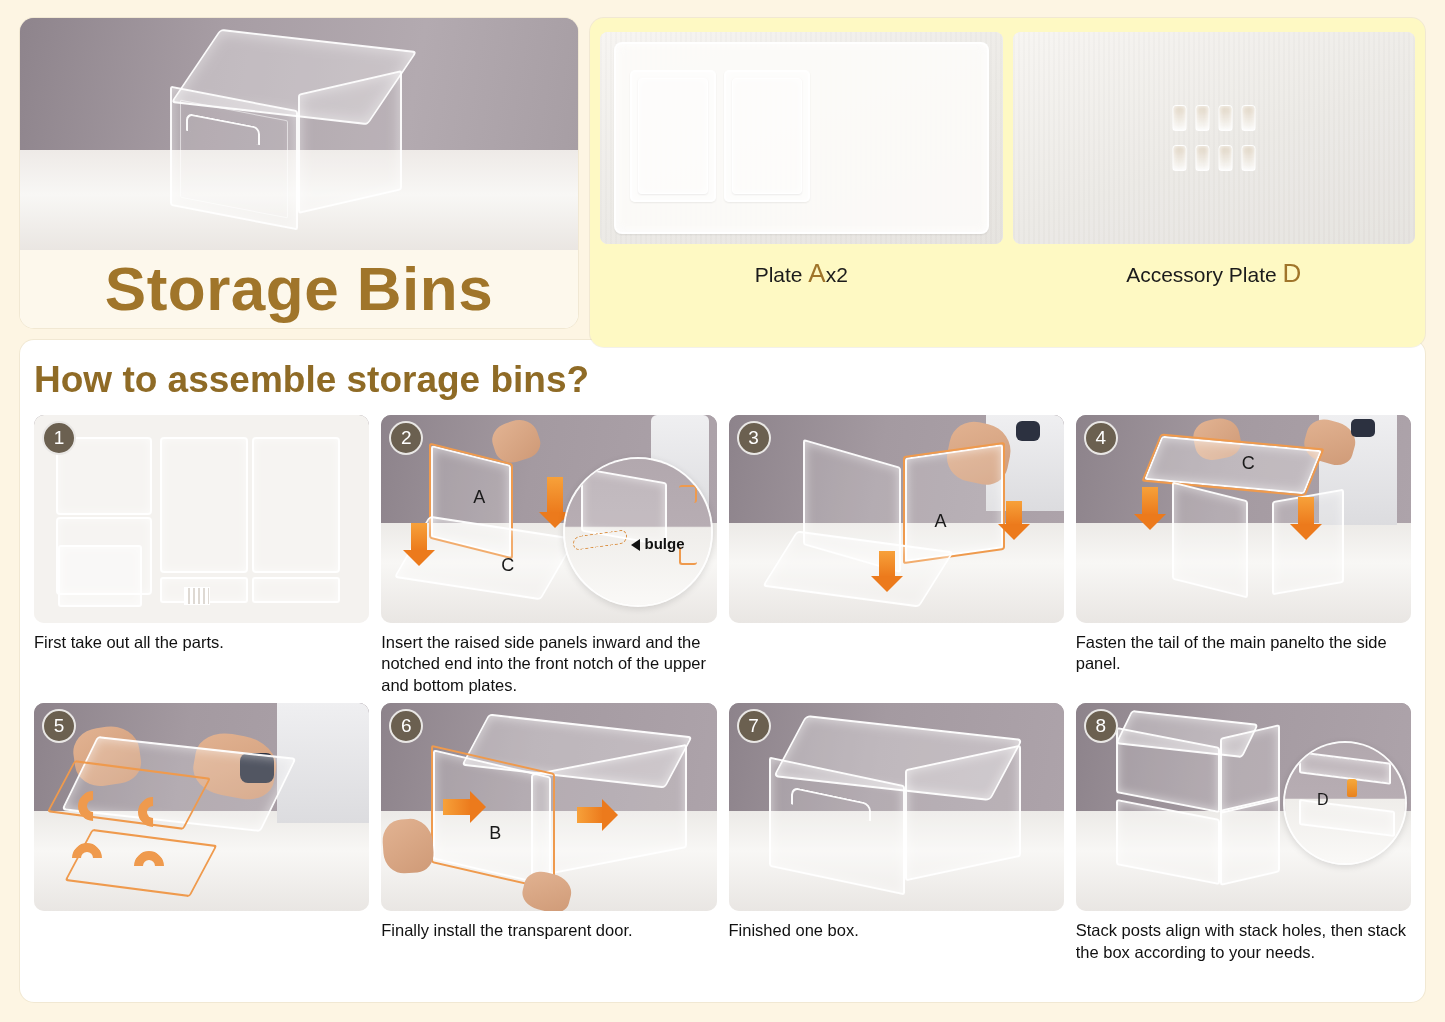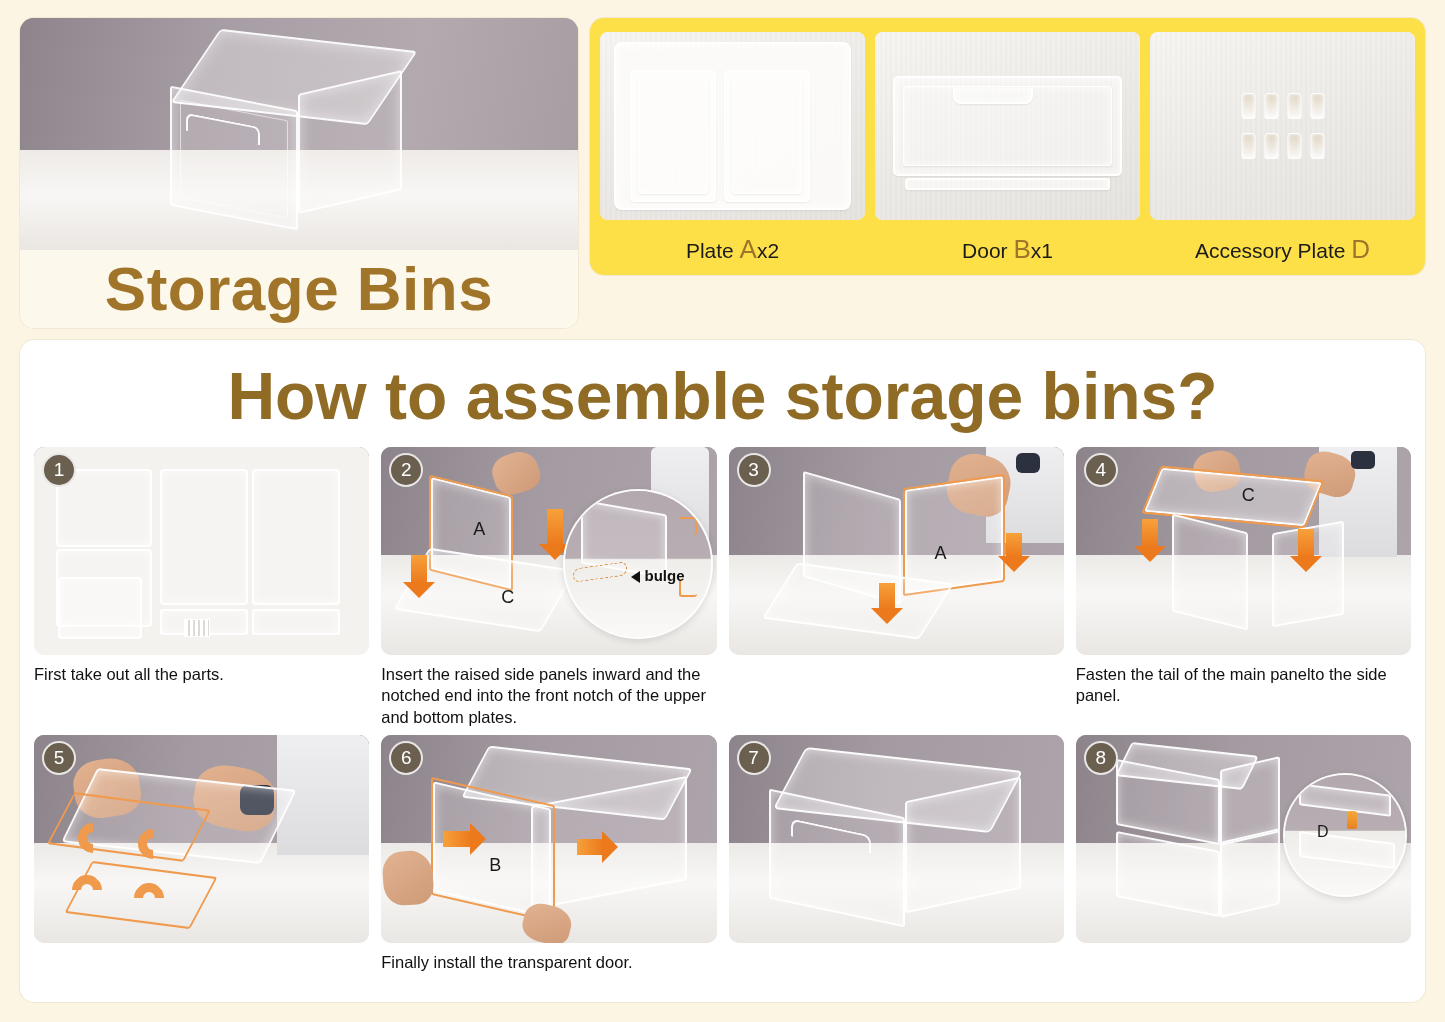--- a/index.html
+++ b/index.html
@@ -100,23 +100,23 @@
     font-size: 62px;
     font-weight: 700;
     letter-spacing: .5px;
     color: #a0752a;
     line-height: 1;
   }
 
   
   .parts-card {
     flex: 1;
-    height: 257px;
+    height: 329px;
     border-radius: 14px;
-    background: #fde047;
+    background: #fef9c3;
     padding: 14px 10px 10px 10px;
     display: flex;
     gap: 10px;
     box-shadow: 0 0 0 1px rgba(190,175,140,.18);
     justify-content: flex-end;
   }
   .part {
     flex: 1;
     display: flex;
     flex-direction: column;
@@ -183,22 +183,22 @@
   
   .assemble-card {
     margin-top: 12px;
     height: 662px;
     background: #fff;
     border-radius: 14px;
     padding: 14px 14px 10px 14px;
     box-shadow: 0 0 0 1px rgba(190,175,140,.18);
   }
   .assemble-title {
-    text-align: center;
-    font-size: 66px;
+    text-align: left;
+    font-size: 37px;
     font-weight: 700;
     color: #8f6b26;
     line-height: 1.1;
     margin: 6px 0 14px 0;
   }
   .steps-grid {
     display: grid;
     grid-template-columns: repeat(4, 1fr);
     grid-template-rows: repeat(2, 1fr);
     column-gap: 12px;
@@ -352,32 +352,20 @@
           <div class="pc pA-p1"></div>
           <div class="pc pA-p2"></div>
           <div class="pc pA-i1"></div>
           <div class="pc pA-i2"></div>
         </div>
         <div class="part-label">
           <span>Plate </span><span class="letter">A</span><span>x2</span>
         </div>
       </div>
 
-      <div class="part">
-        <div class="part-thumb">
-          <div class="tex"></div>
-          <div class="pc pB-body"></div>
-          <div class="pc pB-in"></div>
-          <div class="pc pB-handle"></div>
-          <div class="pc pB-bar"></div>
-        </div>
-        <div class="part-label">
-          <span>Door </span><span class="letter">B</span><span>x1</span>
-        </div>
-      </div>
 
 
       <div class="part">
         <div class="part-thumb">
           <div class="tex"></div>
           <div class="pD-wrap">
             <div class="pD-row">
               <div class="pin"></div>
               <div class="pin"></div>
               <div class="pin"></div>
@@ -525,37 +513,39 @@
       <div class="step">
         <div class="step-photo">
           <div class="ph-wall"></div>
           <div class="ph-floor"></div>
           <div class="badge">7</div>
           <div class="pl" style="left:54px;top:24px;width:230px;height:62px;transform:skewX(-28deg) skewY(6deg);border-radius:5px;background:rgba(255,255,255,.3);"></div>
           <div class="pl" style="left:40px;top:68px;width:136px;height:110px;transform:skewY(12deg);border-radius:3px;"></div>
           <div class="pl" style="left:176px;top:54px;width:116px;height:112px;transform:skewY(-12deg);border-radius:3px;"></div>
           <div style="position:absolute;left:62px;top:92px;width:80px;height:18px;border:2px solid rgba(255,255,255,.95);border-bottom:none;border-radius:8px 8px 0 0;transform:skewY(12deg);"></div>
         </div>
+        <div class="step-caption">Finished one box.</div>
       </div>
 
       <div class="step">
         <div class="step-photo">
           <div class="ph-wall"></div>
           <div class="ph-floor"></div>
           <div class="badge">8</div>
           <div class="pl" style="left:44px;top:14px;width:134px;height:34px;transform:skewX(-26deg) skewY(6deg);border-radius:4px;background:rgba(255,255,255,.3);"></div>
           <div class="pl" style="left:40px;top:34px;width:104px;height:66px;transform:skewY(11deg);border-radius:3px;"></div>
           <div class="pl" style="left:144px;top:28px;width:60px;height:76px;transform:skewY(-13deg);border-radius:3px;"></div>
           <div class="pl" style="left:40px;top:106px;width:104px;height:66px;transform:skewY(11deg);border-radius:3px;"></div>
           <div class="pl" style="left:144px;top:100px;width:60px;height:76px;transform:skewY(-13deg);border-radius:3px;"></div>
           <div class="magnifier" style="right:4px;top:38px;width:124px;height:124px;">
             <div class="mg-inner"></div>
             <div class="pl" style="left:14px;top:14px;width:92px;height:22px;transform:skewY(7deg);border-radius:2px;"></div>
             <div class="pl" style="left:14px;top:62px;width:96px;height:26px;transform:skewY(7deg);border-radius:2px;"></div>
             <div class="pinD" style="left:62px;top:36px;"></div>
             <div class="lbl" style="left:32px;top:48px;font-size:16px;">D</div>
           </div>
         </div>
+        <div class="step-caption">Stack posts align with stack holes, then stack the box according to your needs.</div>
       </div>
 
     </div>
   </div>
 </div>
 
 </body></html>

